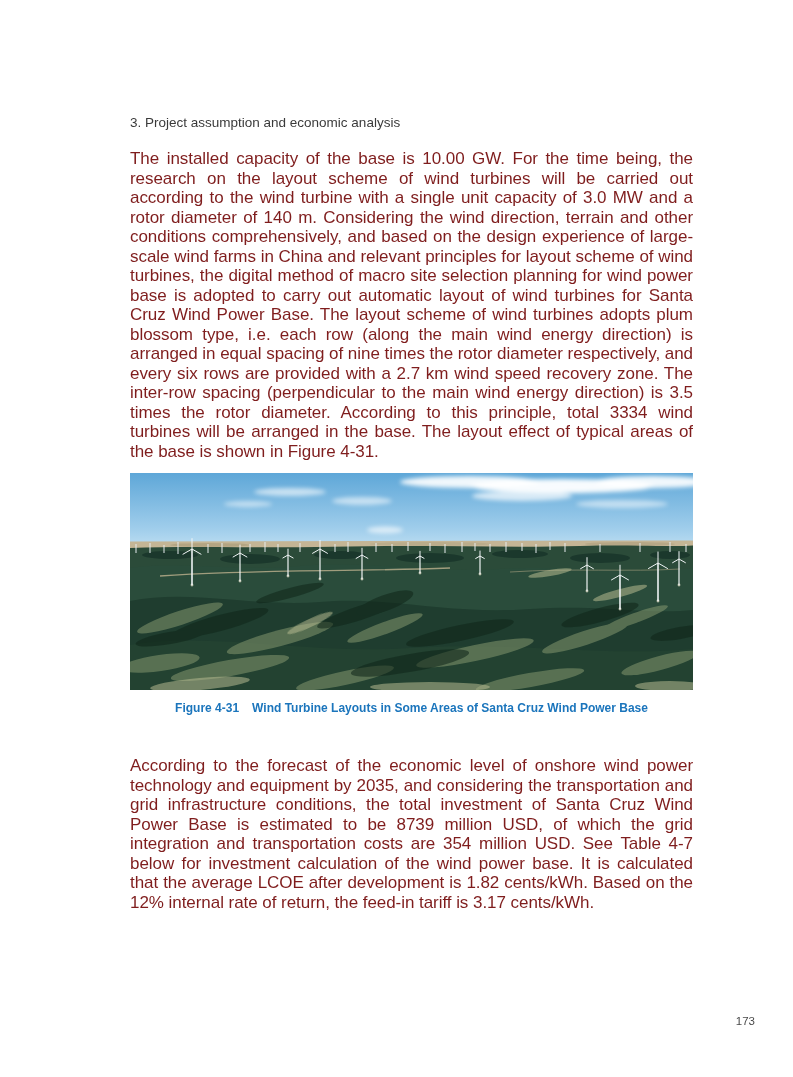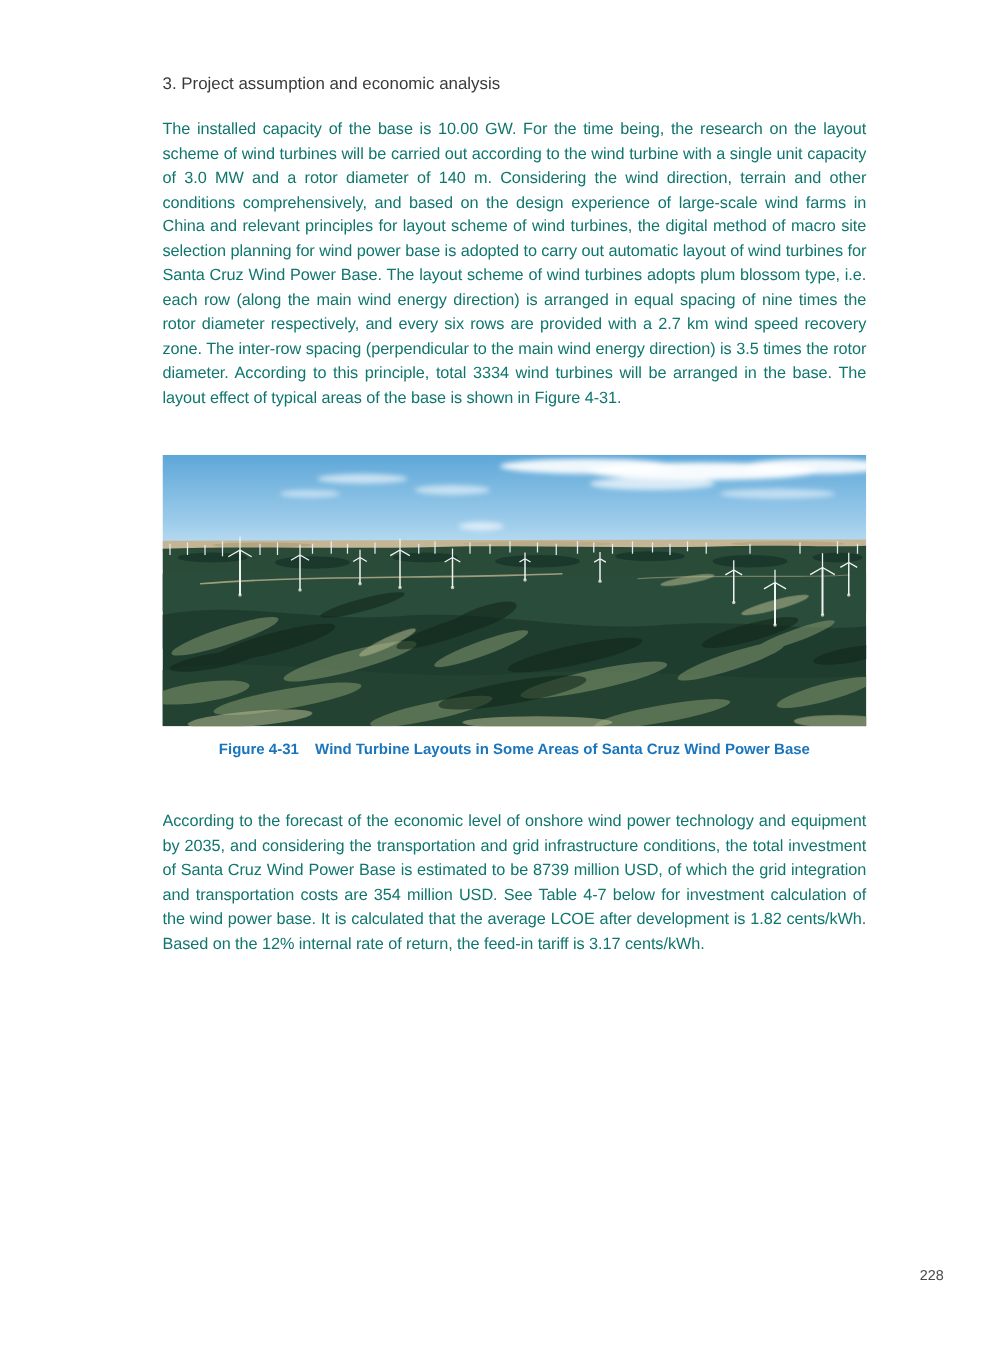--- a/index.html
+++ b/index.html
@@ -5,41 +5,41 @@
   html, body { margin: 0; padding: 0; background: #ffffff; }
   .page {
     position: relative;
     width: 793px;
     height: 1077px;
     background: #ffffff;
     font-family: "Liberation Sans", "DejaVu Sans", sans-serif;
     color: #3f3f3f;
     overflow: hidden;
     box-sizing: border-box;
-    padding: 57px 100px 0 130px;
+    padding: 113px 100px 0 130px;
   }
   .content { width: 563px; }
   .section-heading {
     font-size: 13.5px;
     font-weight: 400;
     line-height: 20px;
     margin: 0;
     color: #3a3a3a;
   }
   .para {
     margin: 16px 0 0 0;
-    font-size: 13px;
+    font-size: 17px;
     line-height: 19.5px;
     text-align: justify;
     letter-spacing: -0.05px;
-    color: #0f766e;
+    color: #7f1d1d;
   }
   .para.second { margin-top: 40px; }
   figure.fig {
-    margin: 37px 0 0 0;
+    margin: 12px 0 0 0;
     width: 563px;
   }
   .figure-image {
     width: 563px;
     height: 217px;
     display: block;
     line-height: 0;
   }
   .figure-image svg { display: block; }
   figcaption.fig-caption {
@@ -247,14 +247,14 @@
       </div>
       <figcaption class="fig-caption" style="color: rgb(27, 117, 188);">
         <span class="cap-label">Figure 4-31</span><span>Wind Turbine Layouts in Some Areas of Santa Cruz Wind Power Base</span>
       </figcaption>
     </figure>
 
     <p class="para second">According to the forecast of the economic level of onshore wind power technology and equipment by 2035, and considering the transportation and grid infrastructure conditions, the total investment of Santa Cruz Wind Power Base is estimated to be 8739 million USD, of which the grid integration and transportation costs are 354 million USD. See Table 4-7 below for investment calculation of the wind power base. It is calculated that the average LCOE after development is 1.82 cents/kWh. Based on the 12% internal rate of return, the feed-in tariff is 3.17 cents/kWh.</p>
 
   </div>
 
-  <div class="page-number">228</div>
+  <div class="page-number">173</div>
 </div>
 
 </body></html>

